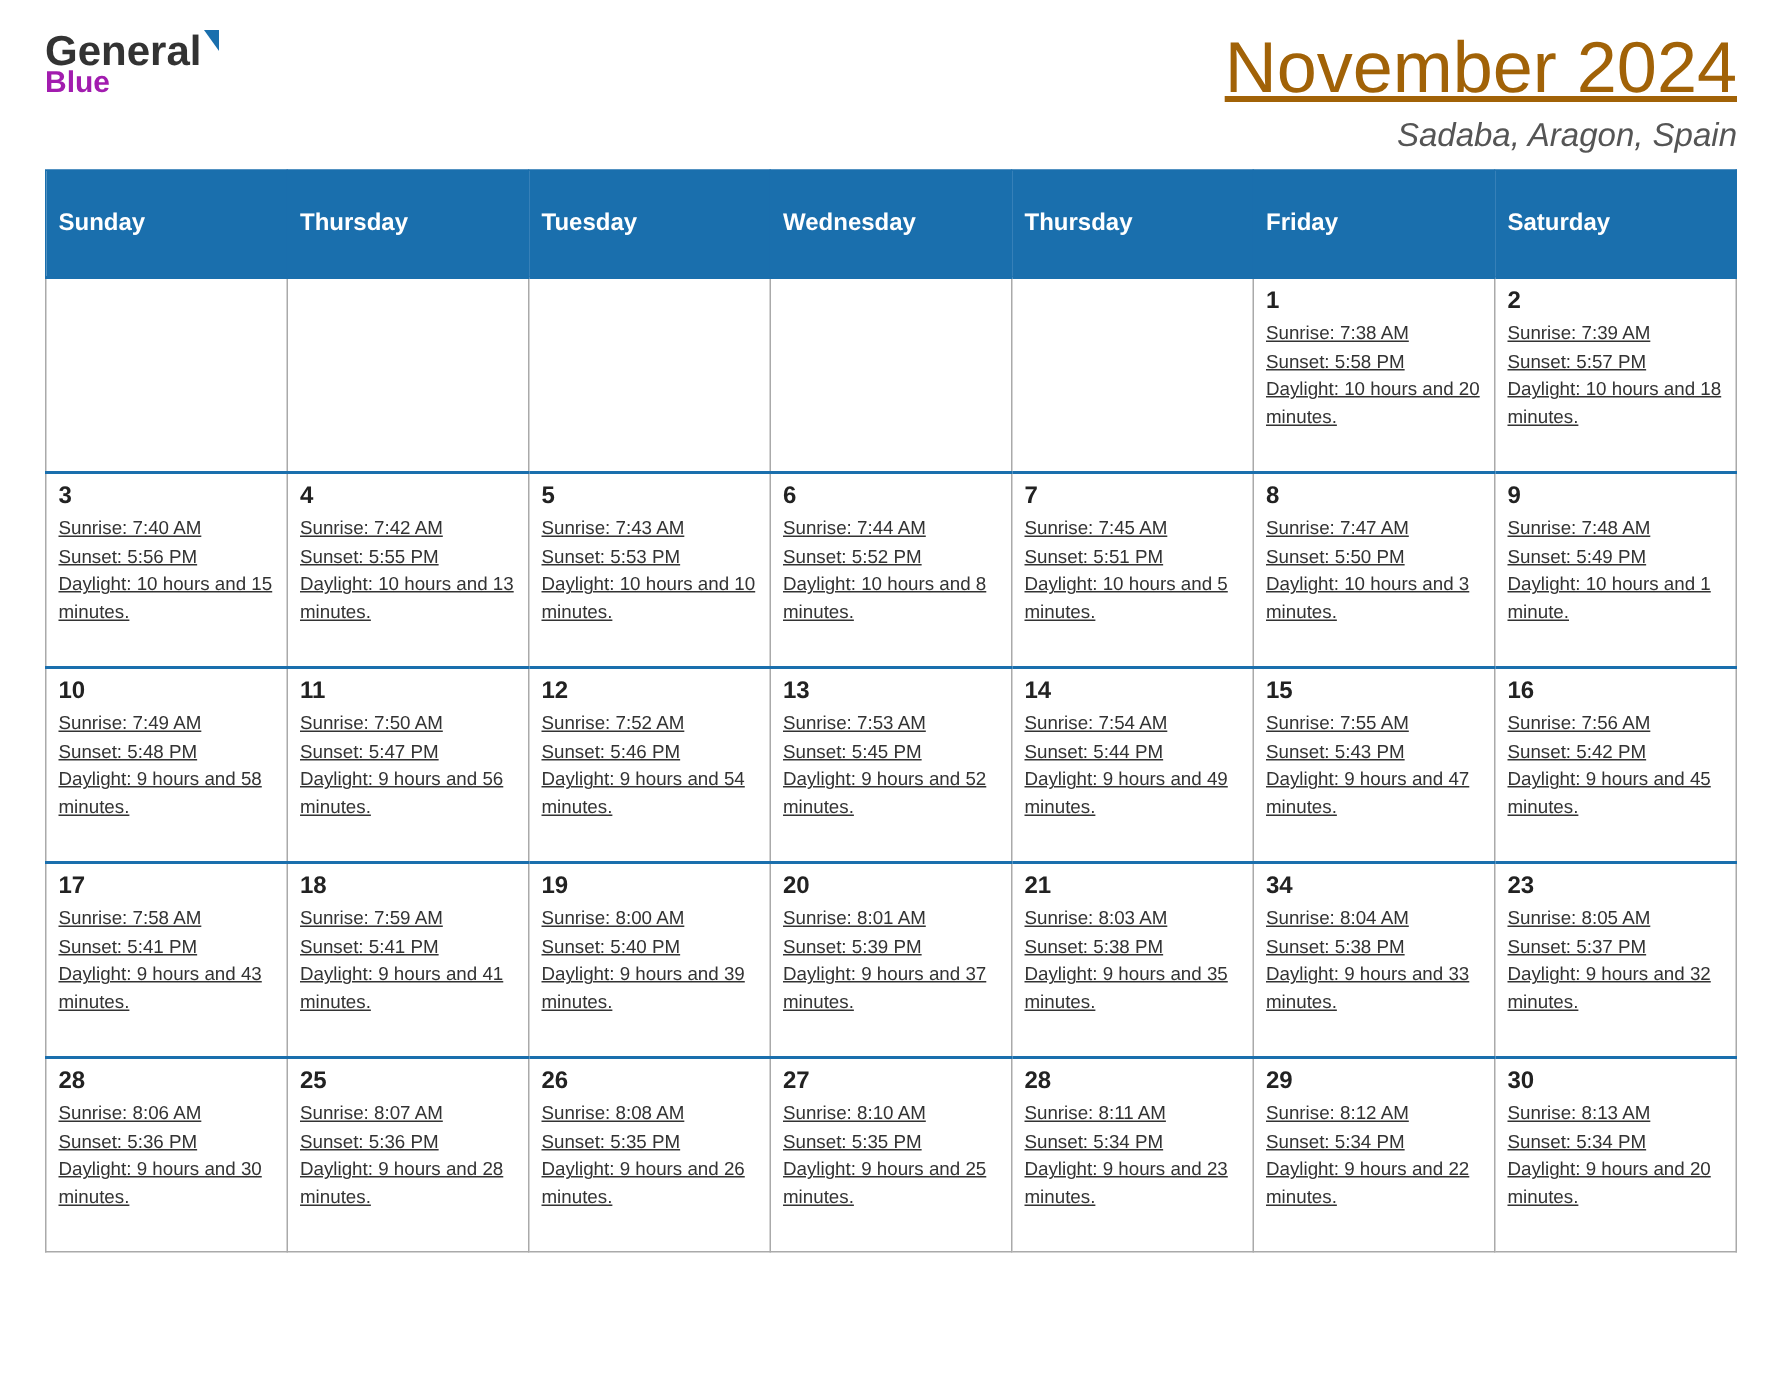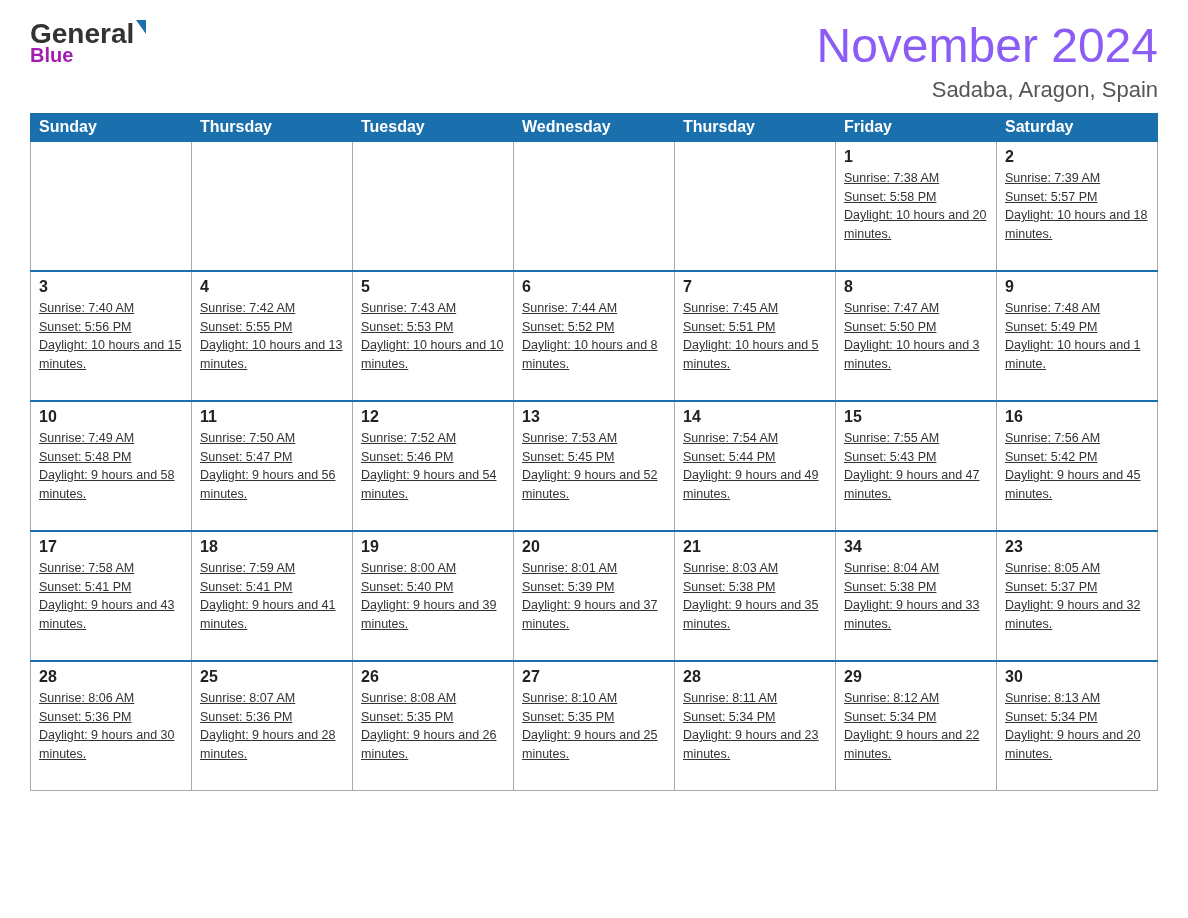--- a/index.html
+++ b/index.html
@@ -46,39 +46,41 @@
     .logo-general-row {
       display: flex;
       align-items: flex-start;
     }
     .title-section {
       text-align: right;
     }
     .month-year {
       font-size: 48px;
       font-weight: normal;
-      color: #8b5cf6;
+      color: #a16207;
       line-height: 1.1;
+      text-decoration: underline;
     }
     .location {
       font-size: 22px;
       color: #555;
       margin-top: 4px;
+      font-style: italic;
     }
     .calendar {
       width: 100%;
       border-collapse: collapse;
       margin-top: 10px;
     }
     .calendar th {
       background: #1a6fad;
       color: #fff;
       font-size: 16px;
       font-weight: bold;
-      padding: 4px 8px;
+      padding: 26px 8px;
       text-align: left;
       border: 1px solid #1a6fad;
       margin-top: 46px;
     }
     .calendar td {
       border: 1px solid #aaa;
       vertical-align: top;
       padding: 6px 8px;
       width: calc(100% / 7);
       background: #fff;

